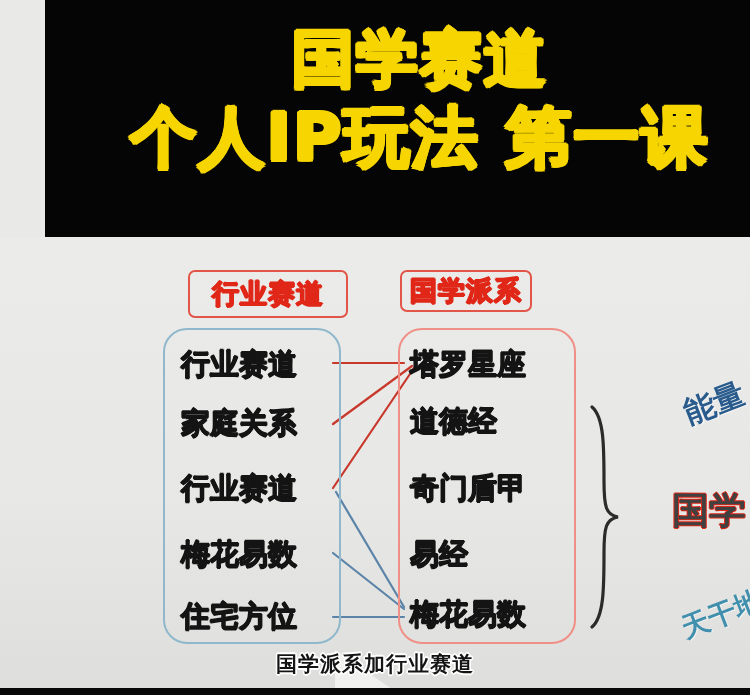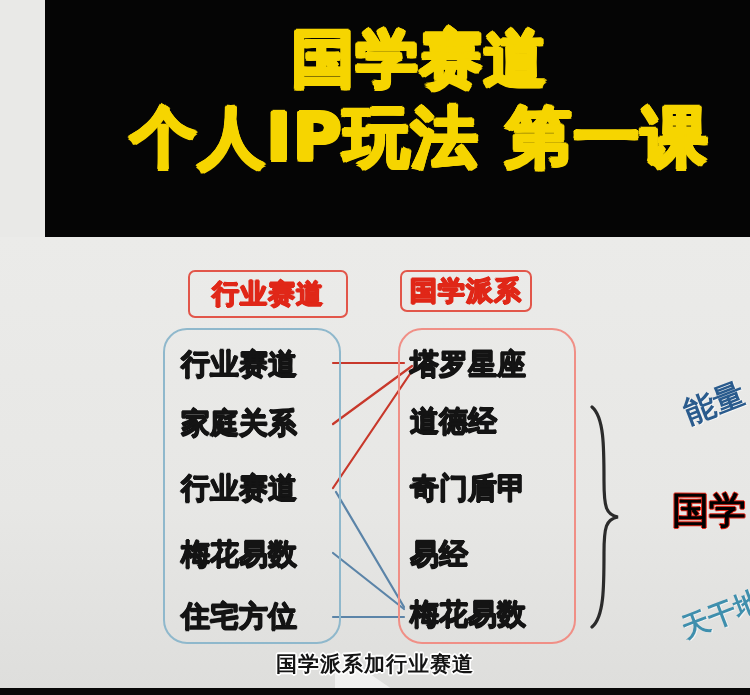--- a/index.html
+++ b/index.html
@@ -159,21 +159,21 @@
     left: 678px; top: 395px;
     font-size: 31px;
     color: #2a5b8d;
     transform: rotate(-21deg);
     transform-origin: left top;
     text-shadow: 1px 1px 0 rgba(255,255,255,0.6);
   }
   .side-guoxue {
     left: 672px; top: 486px;
     font-size: 37px;
-    color: #000000;
+    color: #404040;
     text-shadow: 1px 0 0 #e02718, -1px 0 0 #e02718, 0 1px 0 #e02718, 0 -1px 0 #e02718;
   }
   .side-tiangan {
     left: 676px; top: 612px;
     font-size: 28px;
     color: #3f8fad;
     transform: rotate(-21deg);
     transform-origin: left top;
     text-shadow: 1px 1px 0 rgba(255,255,255,0.6);
   }

